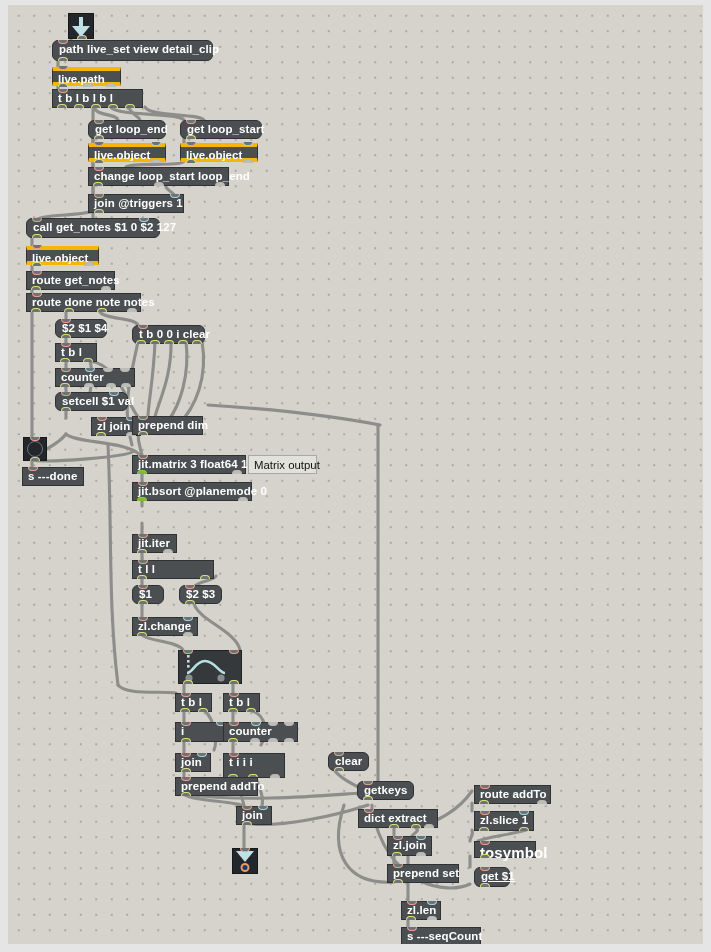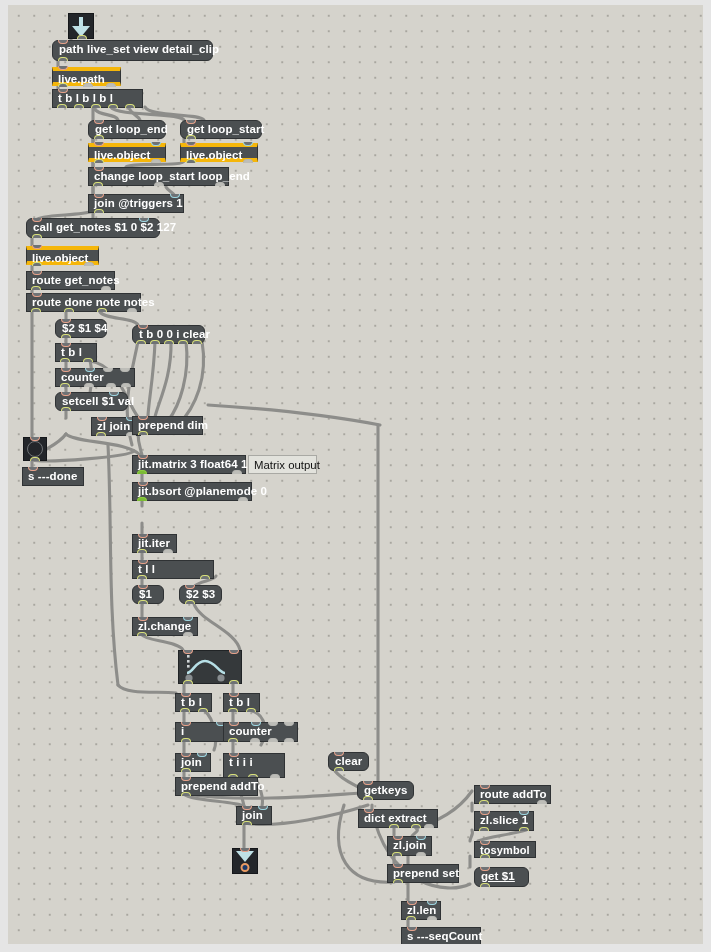--- a/index.html
+++ b/index.html
@@ -741,26 +741,26 @@
 
     <div class="obj" style="left:466px; top:806px; width:60px; height:20px;">
       <span>zl.slice 1</span>
       <span class="in hot" style="left:5px;"></span>
       <span class="in cold" style="left:44px;"></span>
       <span class="out" style="left:4px;"></span>
       <span class="out" style="left:44px;"></span>
     </div>
 
     <div class="obj" style="left:466px; top:836px; width:62px; height:17px;">
-      <span style="font-size:11px;">tosymbol</span>
-      <span class="in hot" style="left:5px;"></span>
-      <span class="out" style="left:5px;"></span>
-    </div>
-
-    <div class="msg" style="left:466px; top:862px; width:55px; height:20px;text-decoration:underline;">
+      <span style="font-size:15px;">tosymbol</span>
+      <span class="in hot" style="left:5px;"></span>
+      <span class="out" style="left:5px;"></span>
+    </div>
+
+    <div class="msg" style="left:466px; top:862px; width:36px; height:20px;text-decoration:underline;">
       <span>get $1</span>
       <span class="in hot" style="left:5px;"></span>
       <span class="out" style="left:5px;"></span>
     </div>
 
 
   </div>
 </div>
 
 </body></html>

